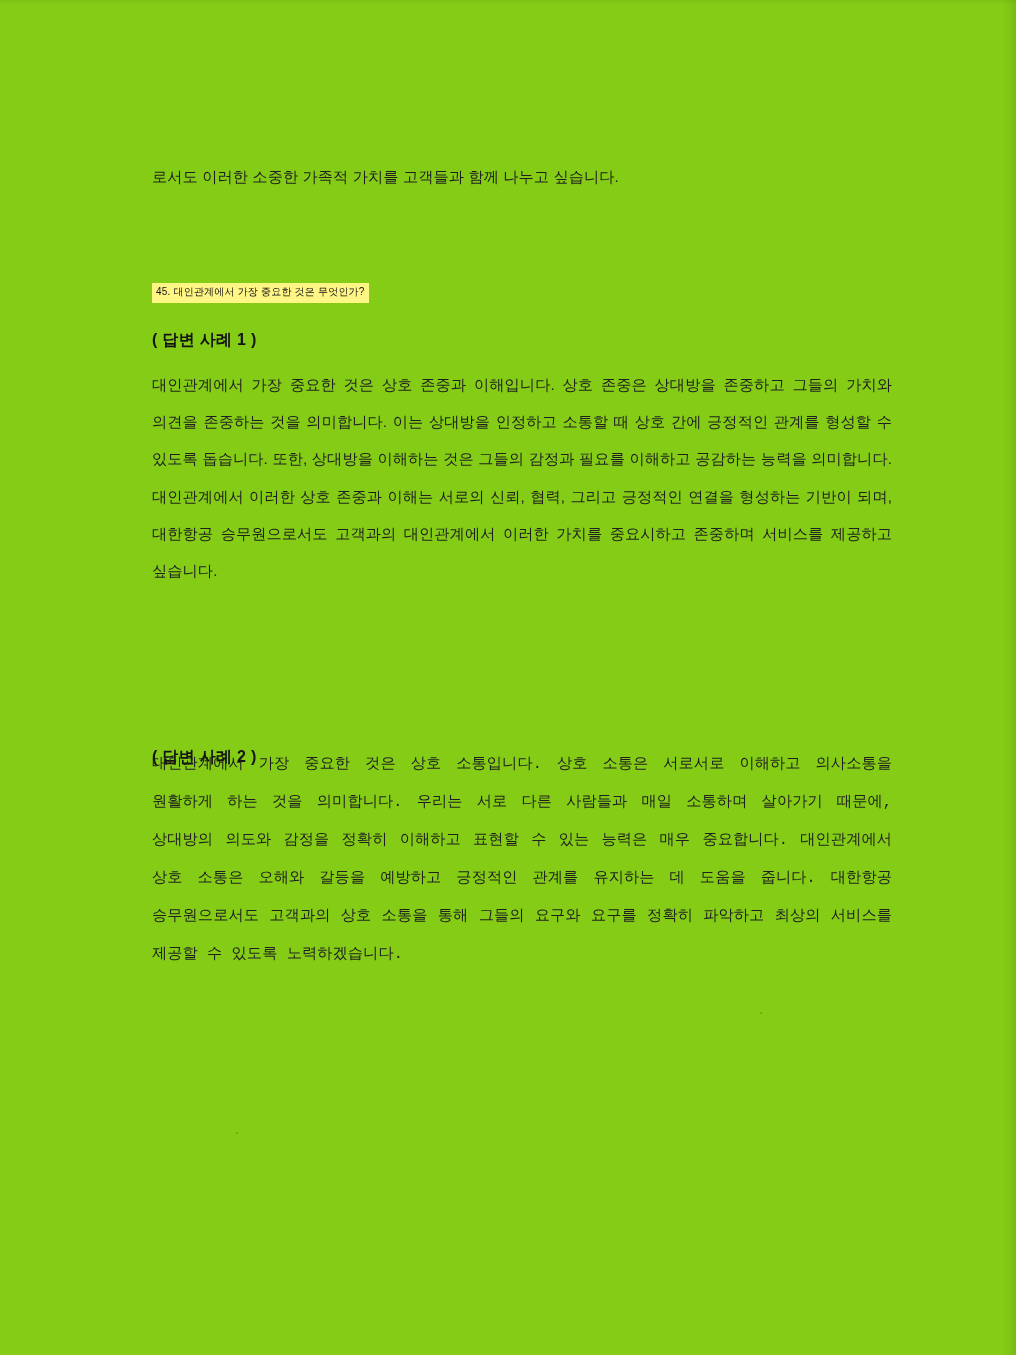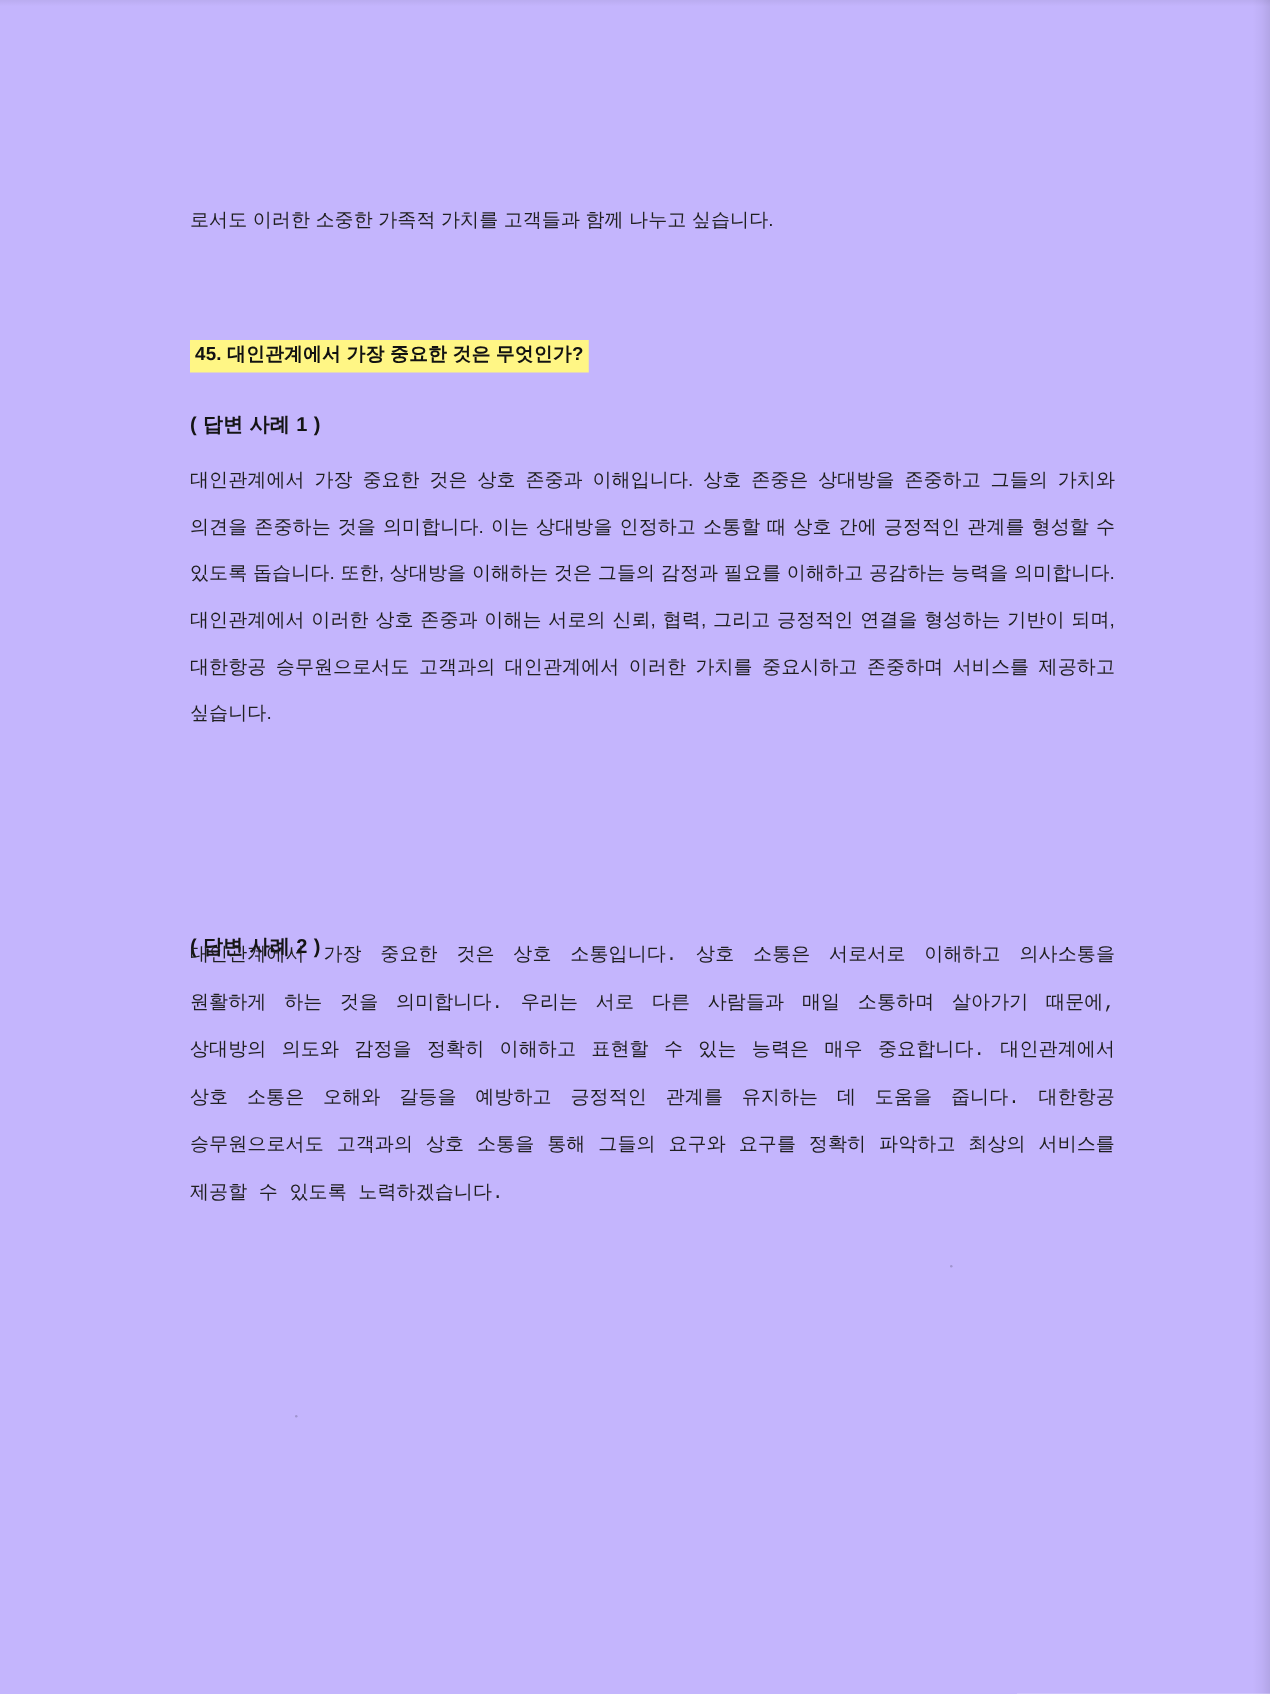--- a/index.html
+++ b/index.html
@@ -14,21 +14,21 @@
     font-family: "Liberation Sans", sans-serif;
     color: #1a1a1a;
     overflow: hidden;
     position: relative;
   }
   
   .page {
     position: relative;
     width: 1016px;
     height: 1355px;
-    background: #c4b5fd;
+    background: #84cc16;
     box-sizing: border-box;
   }
   .page::after {
     content: "";
     position: absolute;
     top: 0;
     right: 0;
     width: 14px;
     height: 100%;
     background: linear-gradient(to right, rgba(0,0,0,0) 0%, rgba(0,0,0,0.035) 55%, rgba(0,0,0,0.09) 100%);
@@ -64,28 +64,29 @@
     line-height: 2.5;
     font-family: Liberation Mono, monospace;
   }
   .top-line {
     position: absolute;
     top: 158px;
     left: 0;
     width: 740px;
   }
   .q-heading {
-    font-size: 15px;
-    font-weight: 700;
+    font-size: 10px;
+    font-weight: 400;
     color: #121212;
     letter-spacing: 0.2px;
     display: inline-block;
     background: #fff685;
     padding: 3px 4px 4px 4px;
     line-height: 1.25;
+    margin-top: 11px;
   }
   .heading-wrap {
     position: absolute;
     left: 0;
   }
   .q45 { top: 272px; }
   .q46 { top: 1180px; }
   .sub-label {
     font-size: 16px;
     font-weight: 700;

